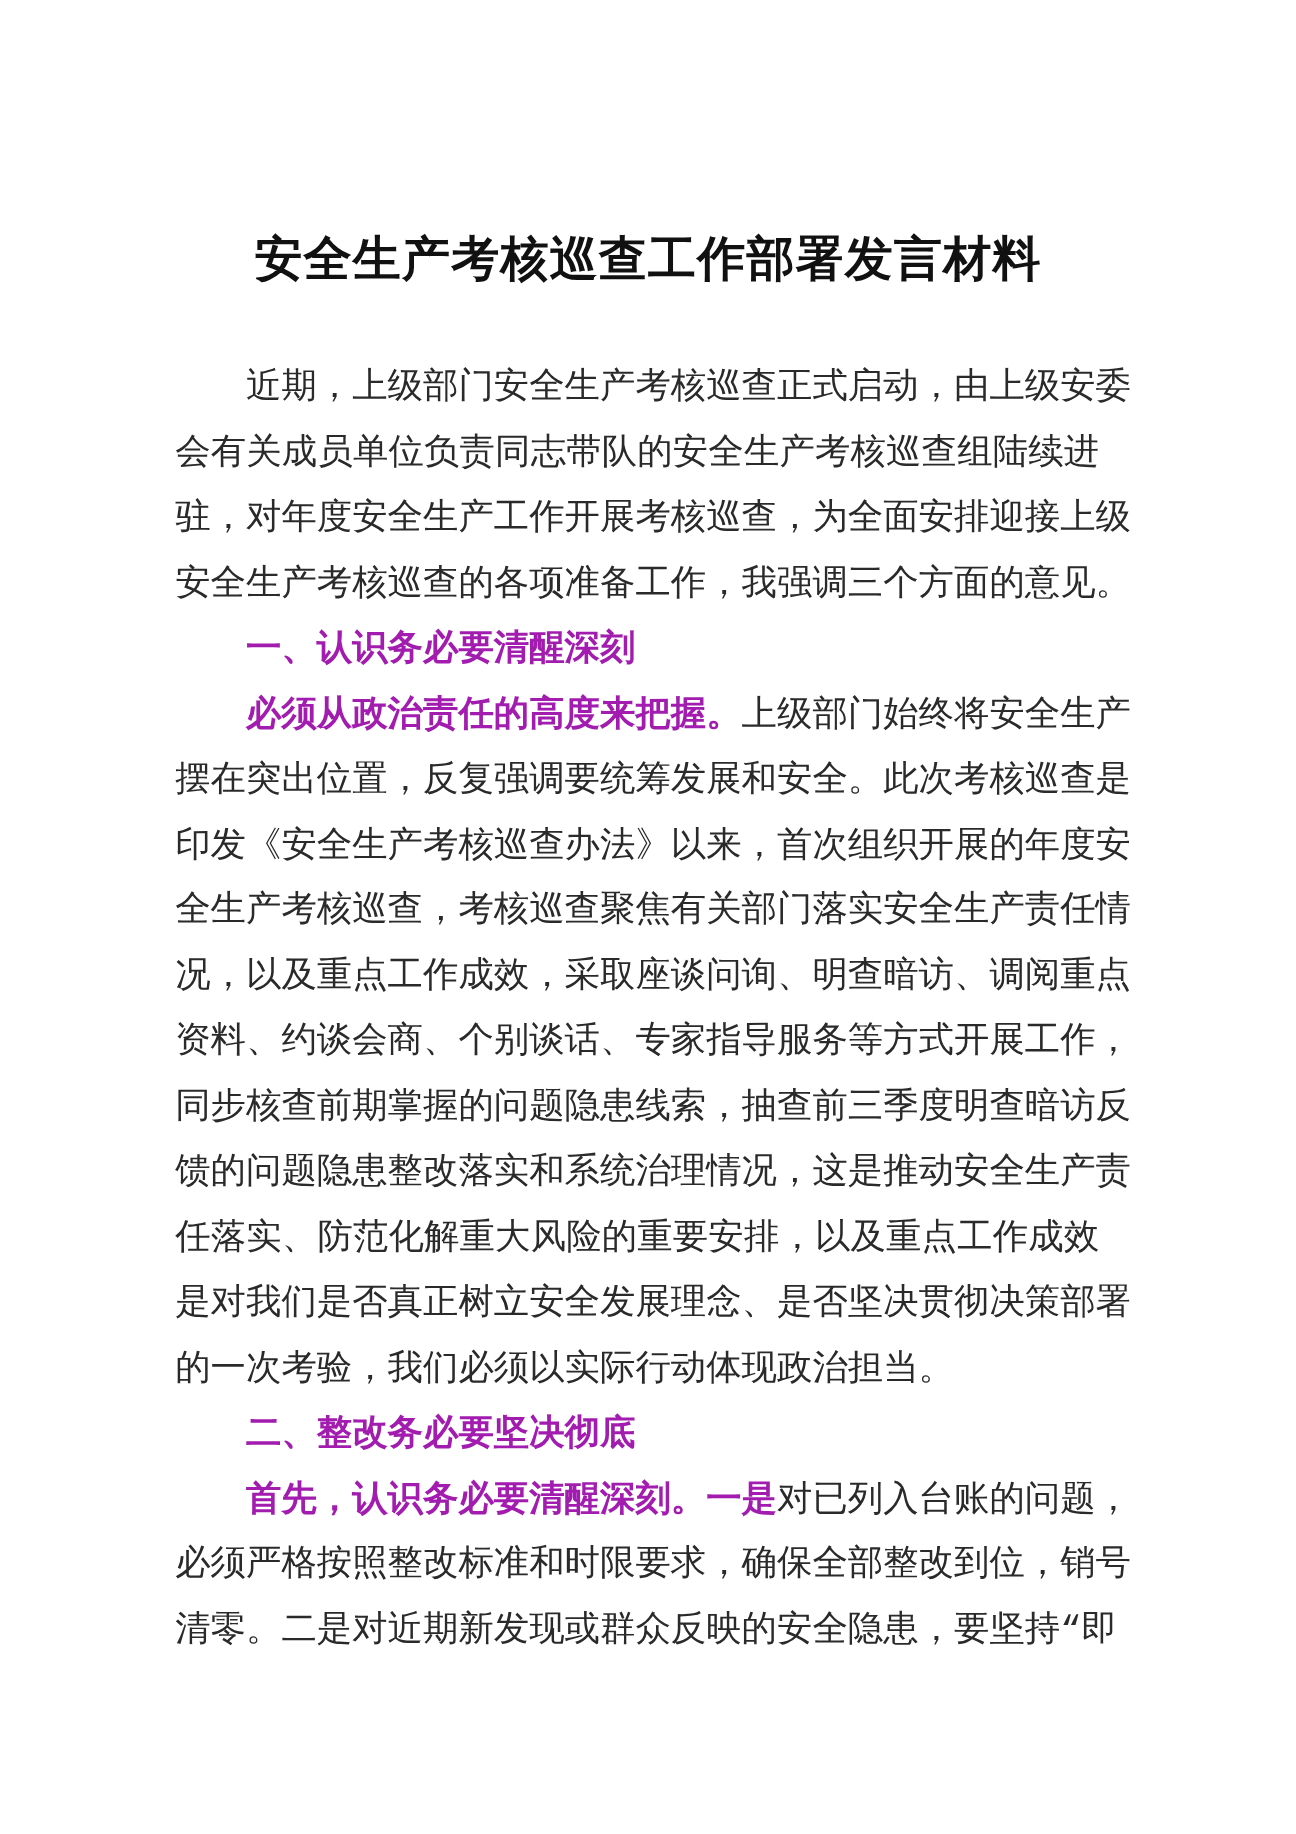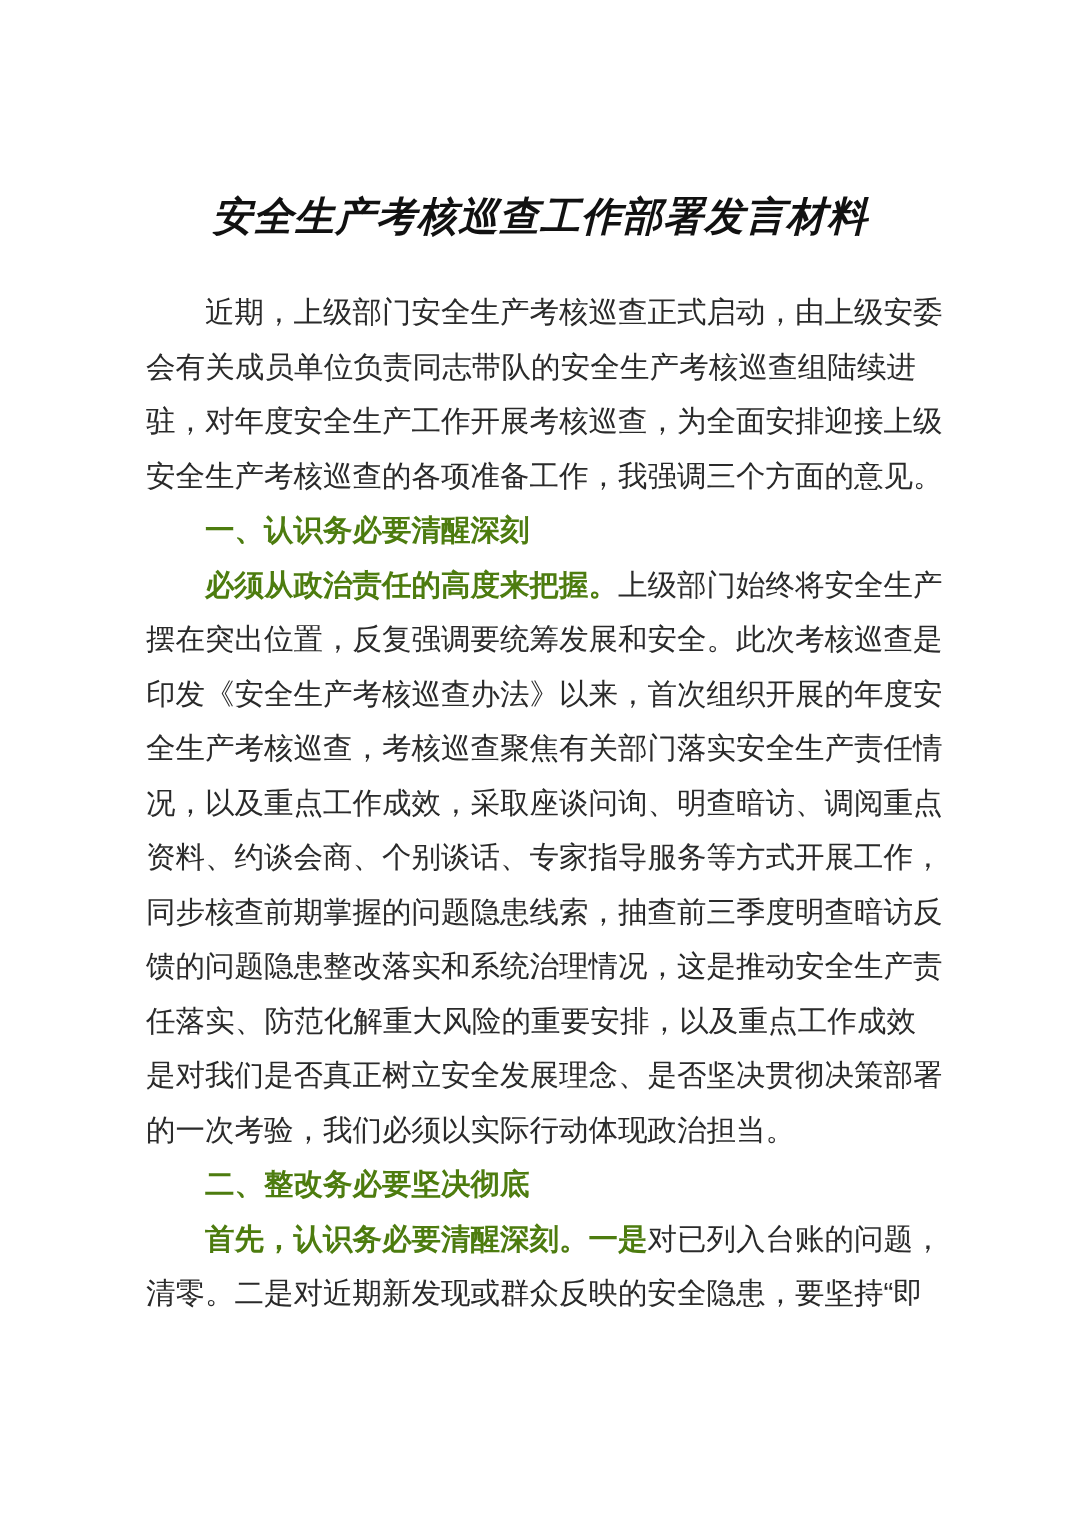--- a/index.html
+++ b/index.html
@@ -1,29 +1,29 @@
 <!DOCTYPE html>
 <html><head>
 <meta charset="utf-8">
 <style>
   html, body { margin:0; padding:0; background:#ffffff; }
   body { width:1080px; height:1528px; position:relative; overflow:hidden; }
   .page { position:absolute; left:0; top:0; width:1080px; height:1528px; background:#fff; }
   .title {
     position:absolute; left:0; width:1080px; top:186px; text-align:center;
     font-family:"DejaVu Serif", "Liberation Serif", serif; font-weight:bold;
-    font-size:40px; color:#111; letter-spacing:1px; line-height:60px;font-style:italic;
+    font-size:40px; color:#111; letter-spacing:1px; line-height:60px;
   }
   .body {
-    position:absolute; left:146px; width:770px; top:285px;
-    font-family:Liberation Sans, sans-serif;
+    position:absolute; left:146px; width:770px; top:296px;
+    font-family:Liberation Mono, monospace;
     font-size:29.5px; color:#2a2a2a; line-height:54.5px;
     text-align:justify; text-justify:inter-character;
   }
-  .lead { font-weight:bold; color:#4d7c0f; }
+  .lead { font-weight:bold; color:#a21caf; }
   .line { display:block; text-align-last:justify; white-space:nowrap; }
   .line.last { text-align-last:left; }
   .indent { padding-left:59px; }
 </style>
 </head>
 <body>
 
 <div class="page">
   <div class="title">安全生产考核巡查工作部署发言材料</div>
 
@@ -48,16 +48,17 @@
       <span class="line">馈的问题隐患整改落实和系统治理情况，这是推动安全生产责</span>
       <span class="line">任落实、防范化解重大风险的重要安排，以及重点工作成效</span>
       <span class="line">是对我们是否真正树立安全发展理念、是否坚决贯彻决策部署</span>
       <span class="line last">的一次考验，我们必须以实际行动体现政治担当。</span>
     </div>
 
     <span class="line last indent lead">二、整改务必要坚决彻底</span>
 
     <div>
       <span class="line indent"><b class="lead">首先，认识务必要清醒深刻。一是</b><span>对已列入台账的问题，</span></span>
+      <span class="line">必须严格按照整改标准和时限要求，确保全部整改到位，销号</span>
       <span class="line">清零。二是对近期新发现或群众反映的安全隐患，要坚持“即</span>
     </div>
   </div>
 </div>
 
 </body></html>

